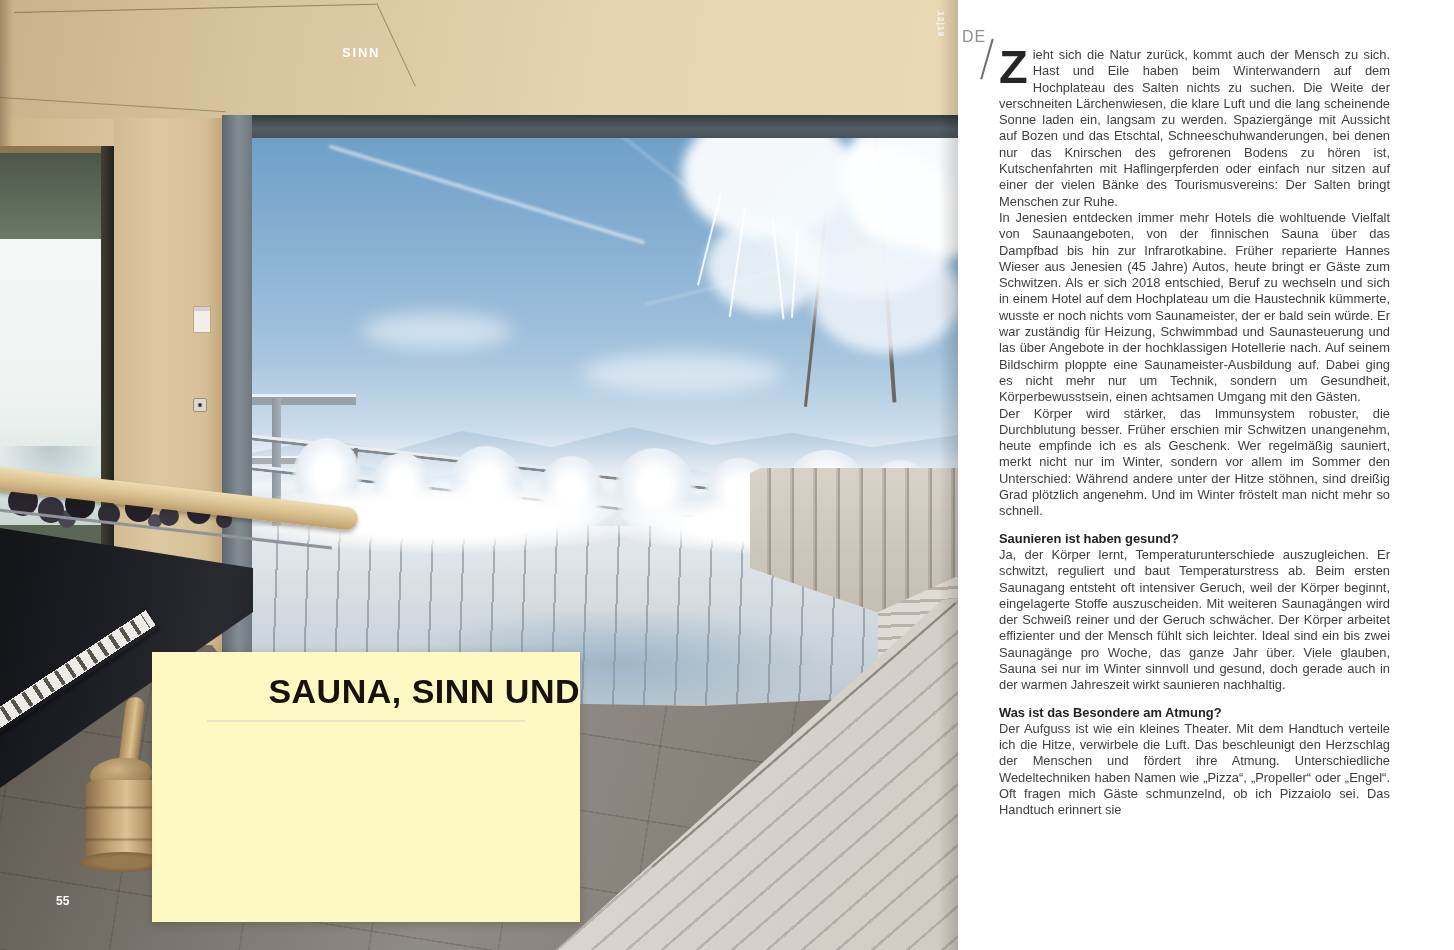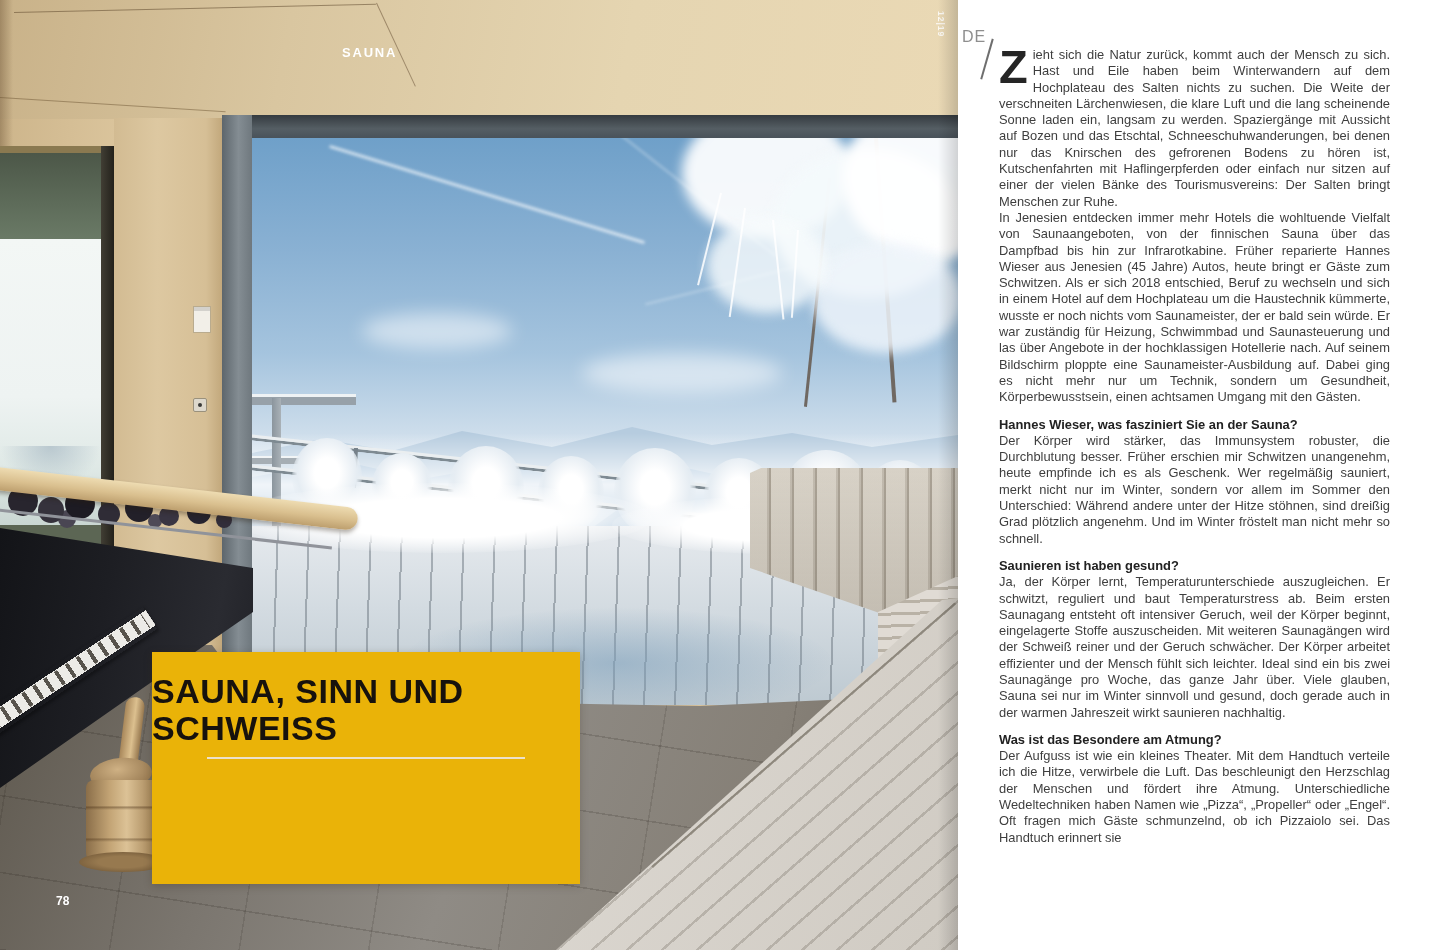--- a/index.html
+++ b/index.html
@@ -127,22 +127,22 @@
   .ladle-bowl { position:absolute; left:90px; top:758px; width:62px; height:32px; border-radius:50%;
     background:radial-gradient(ellipse at 45% 35%, #cfb184, #92744c 85%); transform:rotate(-5deg); }
   .bucket { position:absolute; left:86px; top:780px; width:74px; height:88px; border-radius:8px 8px 16px 16px;
     background:
       linear-gradient(180deg, rgba(0,0,0,0) 26px, rgba(70,45,20,.45) 27px, rgba(0,0,0,0) 30px, rgba(0,0,0,0) 58px, rgba(70,45,20,.4) 59px, rgba(0,0,0,0) 62px),
       linear-gradient(90deg,#8a6e49 0%,#c3a475 32%,#dcc296 55%,#a98a5d 88%,#7d6240 100%); }
   .bucket-base { position:absolute; left:79px; top:852px; width:88px; height:20px; border-radius:50%;
     background:radial-gradient(ellipse, #97794f 40%, #6f5636 90%); }
 
   
-  .titlebox { position:absolute; left:152px; top:652px; width:428px; height:232px; background:#eab308;
-    box-shadow:0 2px 8px rgba(50,38,20,.25); text-align:left; }
+  .titlebox { position:absolute; left:152px; top:652px; width:428px; height:270px; background:#fef9c3;
+    box-shadow:0 2px 8px rgba(50,38,20,.25); text-align:right; }
   .titlebox h1 { font-family:"Liberation Sans", sans-serif; font-weight:800; font-size:34px; line-height:37px;
     letter-spacing:.5px; color:#17120d; margin-top:21px; }
   .titlebox .rule { width:318px; height:2px; background:#ece1cb; margin:10px auto 12px auto; }
   .titlebox .standfirst { font-family:"Liberation Serif", serif; font-size:14.6px; line-height:22px; color:#4e4539;
     padding:0 32px; }
 
   .relax-label { position:absolute; left:342px; top:45px; color:#ffffff; font-weight:700; font-size:13px; letter-spacing:1.8px; }
   .issue-tag { position:absolute; left:936px; top:11px; writing-mode:vertical-rl; color:rgba(255,255,255,.85);
     font-size:8.5px; letter-spacing:1px; font-weight:700; }
   .pagenum { position:absolute; left:56px; top:894px; color:#ffffff; font-weight:700; font-size:12px; }
@@ -257,42 +257,40 @@
     <div class="steel-rail"></div>
     <div class="heater-vent"></div>
     <div class="ladle-blade"></div>
     <div class="ladle-bowl"></div>
     <div class="bucket"></div>
     <div class="bucket-base"></div>
 
     <div class="titlebox">
       <h1>
         <span>SAUNA, SINN UND</span><br>
-        <span>SCHWEISS</span>
       </h1>
       <div class="rule"></div>
     </div>
 
-    <div class="relax-label">SAUNA</div>
+    <div class="relax-label">SINN</div>
     <div class="issue-tag">12|19</div>
-    <div class="pagenum">78</div>
+    <div class="pagenum">55</div>
     <div class="gutter"></div>
   </div>
 
   <div id="article-page">
 
     <div class="lang-marker">DE</div>
     <div class="lang-slash"></div>
 
     <div class="column">
       <p><span class="dropcap">Z</span><span>ieht sich die Natur zurück, kommt auch der Mensch zu sich. Hast und Eile haben beim Winterwandern auf dem Hochplateau des Salten nichts zu suchen. Die Weite der verschneiten Lärchenwiesen, die klare Luft und die lang scheinende Sonne laden ein, langsam zu werden. Spaziergänge mit Aussicht auf Bozen und das Etschtal, Schneeschuhwanderungen, bei denen nur das Knirschen des gefrorenen Bodens zu hören ist, Kutschenfahrten mit Haflingerpferden oder einfach nur sitzen auf einer der vielen Bänke des Tourismusvereins: Der Salten bringt Menschen zur Ruhe.</span></p>
 
       <p>In Jenesien entdecken immer mehr Hotels die wohltuende Vielfalt von Saunaangeboten, von der finnischen Sauna über das Dampfbad bis hin zur Infrarotkabine. Früher reparierte Hannes Wieser aus Jenesien (45 Jahre) Autos, heute bringt er Gäste zum Schwitzen. Als er sich 2018 entschied, Beruf zu wechseln und sich in einem Hotel auf dem Hochplateau um die Haustechnik kümmerte, wusste er noch nichts vom Saunameister, der er bald sein würde. Er war zuständig für Heizung, Schwimmbad und Saunasteuerung und las über Angebote in der hochklassigen Hotellerie nach. Auf seinem Bildschirm ploppte eine Saunameister-Ausbildung auf. Dabei ging es nicht mehr nur um Technik, sondern um Gesundheit, Körperbewusstsein, einen achtsamen Umgang mit den Gästen.</p>
 
-      <div class="sec-head">Hannes Wieser, was fasziniert Sie an der Sauna?</div>
       <p>Der Körper wird stärker, das Immunsystem robuster, die Durchblutung besser. Früher erschien mir Schwitzen unangenehm, heute empfinde ich es als Geschenk. Wer regelmäßig sauniert, merkt nicht nur im Winter, sondern vor allem im Sommer den Unterschied: Während andere unter der Hitze stöhnen, sind dreißig Grad plötzlich angenehm. Und im Winter fröstelt man nicht mehr so schnell.</p>
 
       <div class="sec-head">Saunieren ist haben gesund?</div>
       <p>Ja, der Körper lernt, Temperaturunterschiede auszugleichen. Er schwitzt, reguliert und baut Temperaturstress ab. Beim ersten Saunagang entsteht oft intensiver Geruch, weil der Körper beginnt, eingelagerte Stoffe auszuscheiden. Mit weiteren Saunagängen wird der Schweiß reiner und der Geruch schwächer. Der Körper arbeitet effizienter und der Mensch fühlt sich leichter. Ideal sind ein bis zwei Saunagänge pro Woche, das ganze Jahr über. Viele glauben, Sauna sei nur im Winter sinnvoll und gesund, doch gerade auch in der warmen Jahreszeit wirkt saunieren nachhaltig.</p>
 
       <div class="sec-head">Was ist das Besondere am Atmung?</div>
       <p>Der Aufguss ist wie ein kleines Theater. Mit dem Handtuch verteile ich die Hitze, verwirbele die Luft. Das beschleunigt den Herzschlag der Menschen und fördert ihre Atmung. Unterschiedliche Wedeltechniken haben Namen wie „Pizza“, „Propeller“ oder „Engel“. Oft fragen mich Gäste schmunzelnd, ob ich Pizzaiolo sei. Das Handtuch erinnert sie</p>
     </div>
   </div>
 

